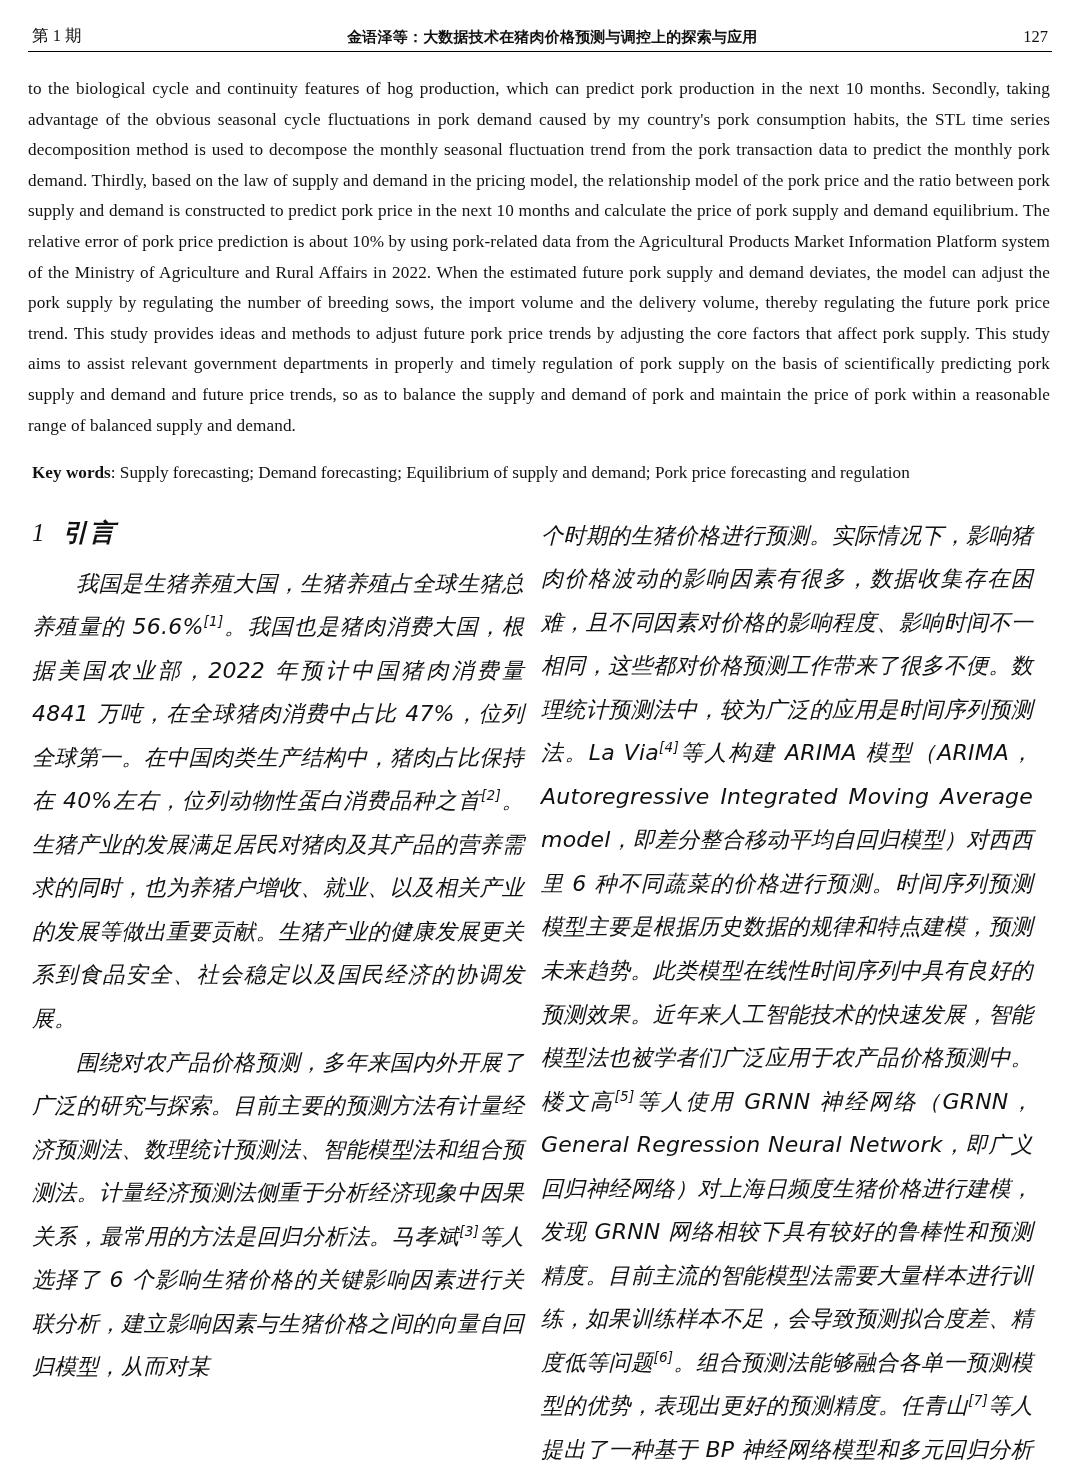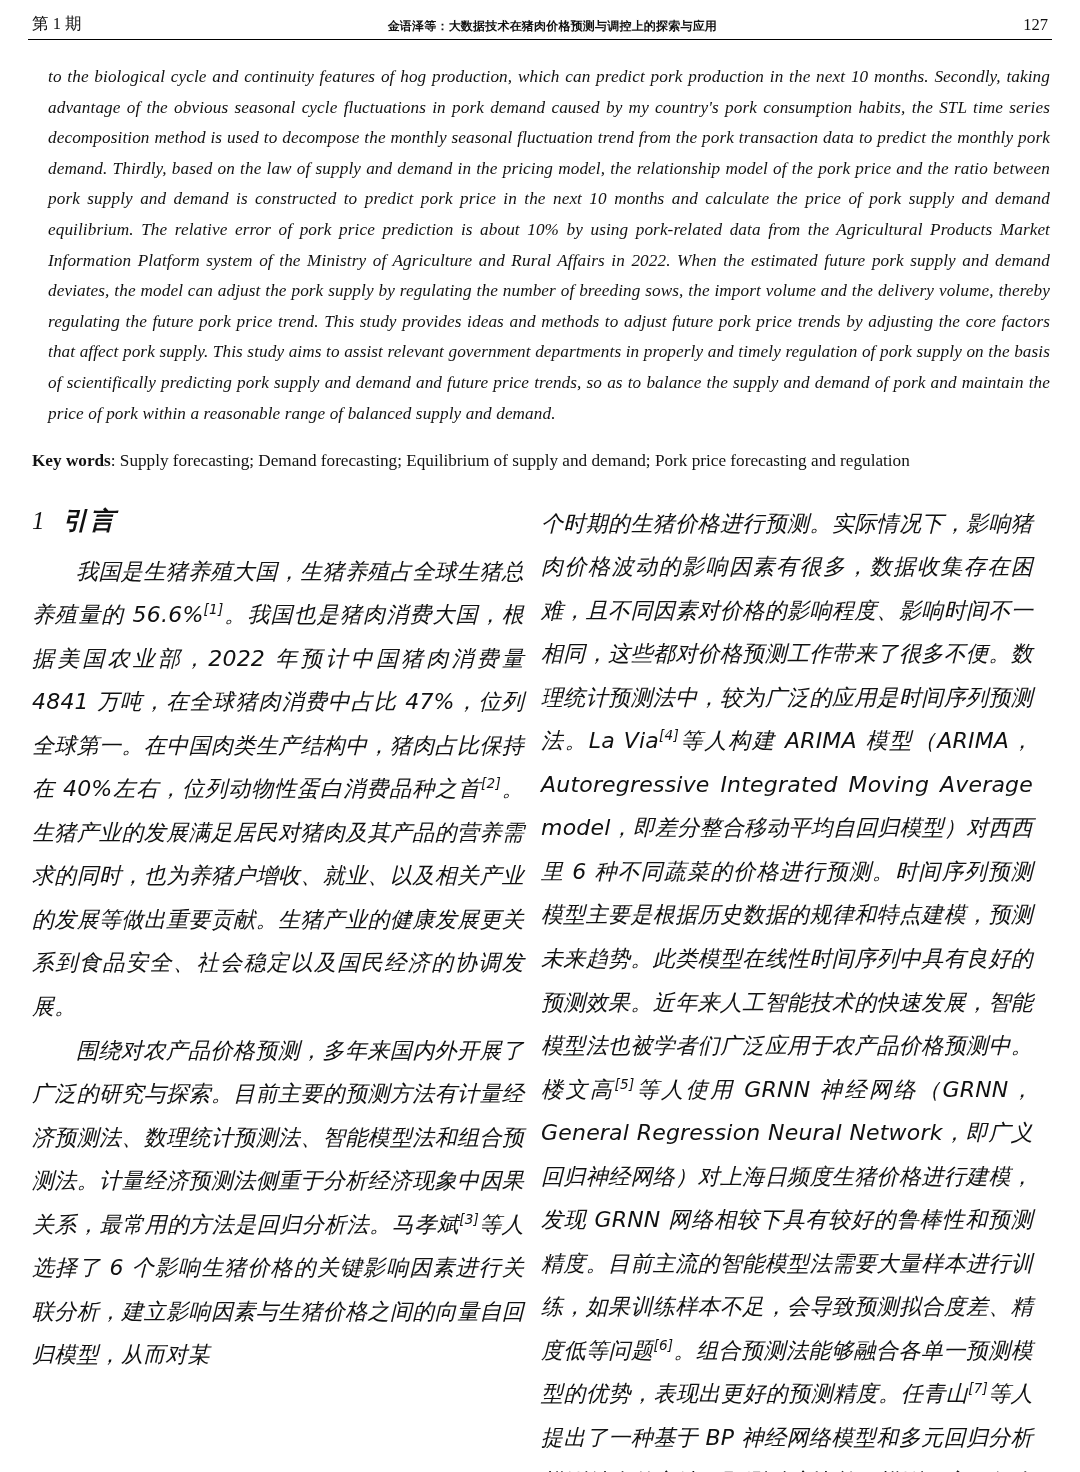--- a/index.html
+++ b/index.html
@@ -13,60 +13,59 @@
     font-family: "Liberation Serif", serif;
     color: #111111;
     position: relative;
     overflow: hidden;
   }
   .page {
     width: 1080px;
     height: 1180px;
     position: relative;
     box-sizing: border-box;
-    padding: 1px 26px;
+    padding: 13px 26px;
   }
   
   .runhead {
     display: flex;
     align-items: flex-end;
     justify-content: space-between;
     height: 34px;
     padding: 0 6px 2px 6px;
     font-size: 16.5px;
   }
   .runhead .left {
     font-family: "Liberation Serif", serif;
     white-space: nowrap;
   }
   .runhead .center {
     font-family: "DejaVu Sans", sans-serif;
     font-weight: bold;
-    font-size: 12px;
+    font-size: 15px;
     letter-spacing: 0.2px;
     white-space: nowrap;
   }
   .runhead .right {
     font-size: 16.5px;
     white-space: nowrap;
     text-align: center;
   }
   .rule {
     border-top: 1.6px solid #000;
     margin: 2px 2px 0 2px;
   }
   
   .abstract {
-    margin: 22px 4px 0 22px;
+    margin: 22px 4px 0 2px;
     font-size: 17.2px;
     line-height: 1.78;
     text-align: justify;
     text-justify: inter-word;
     letter-spacing: 0.1px;
-    font-style: italic;
   }
   .keywords {
     margin: 17px 4px 0 6px;
     font-size: 17.2px;
     line-height: 1.7;
     text-align: justify;
   }
   .keywords .kw-label {
     font-weight: bold;
   }

